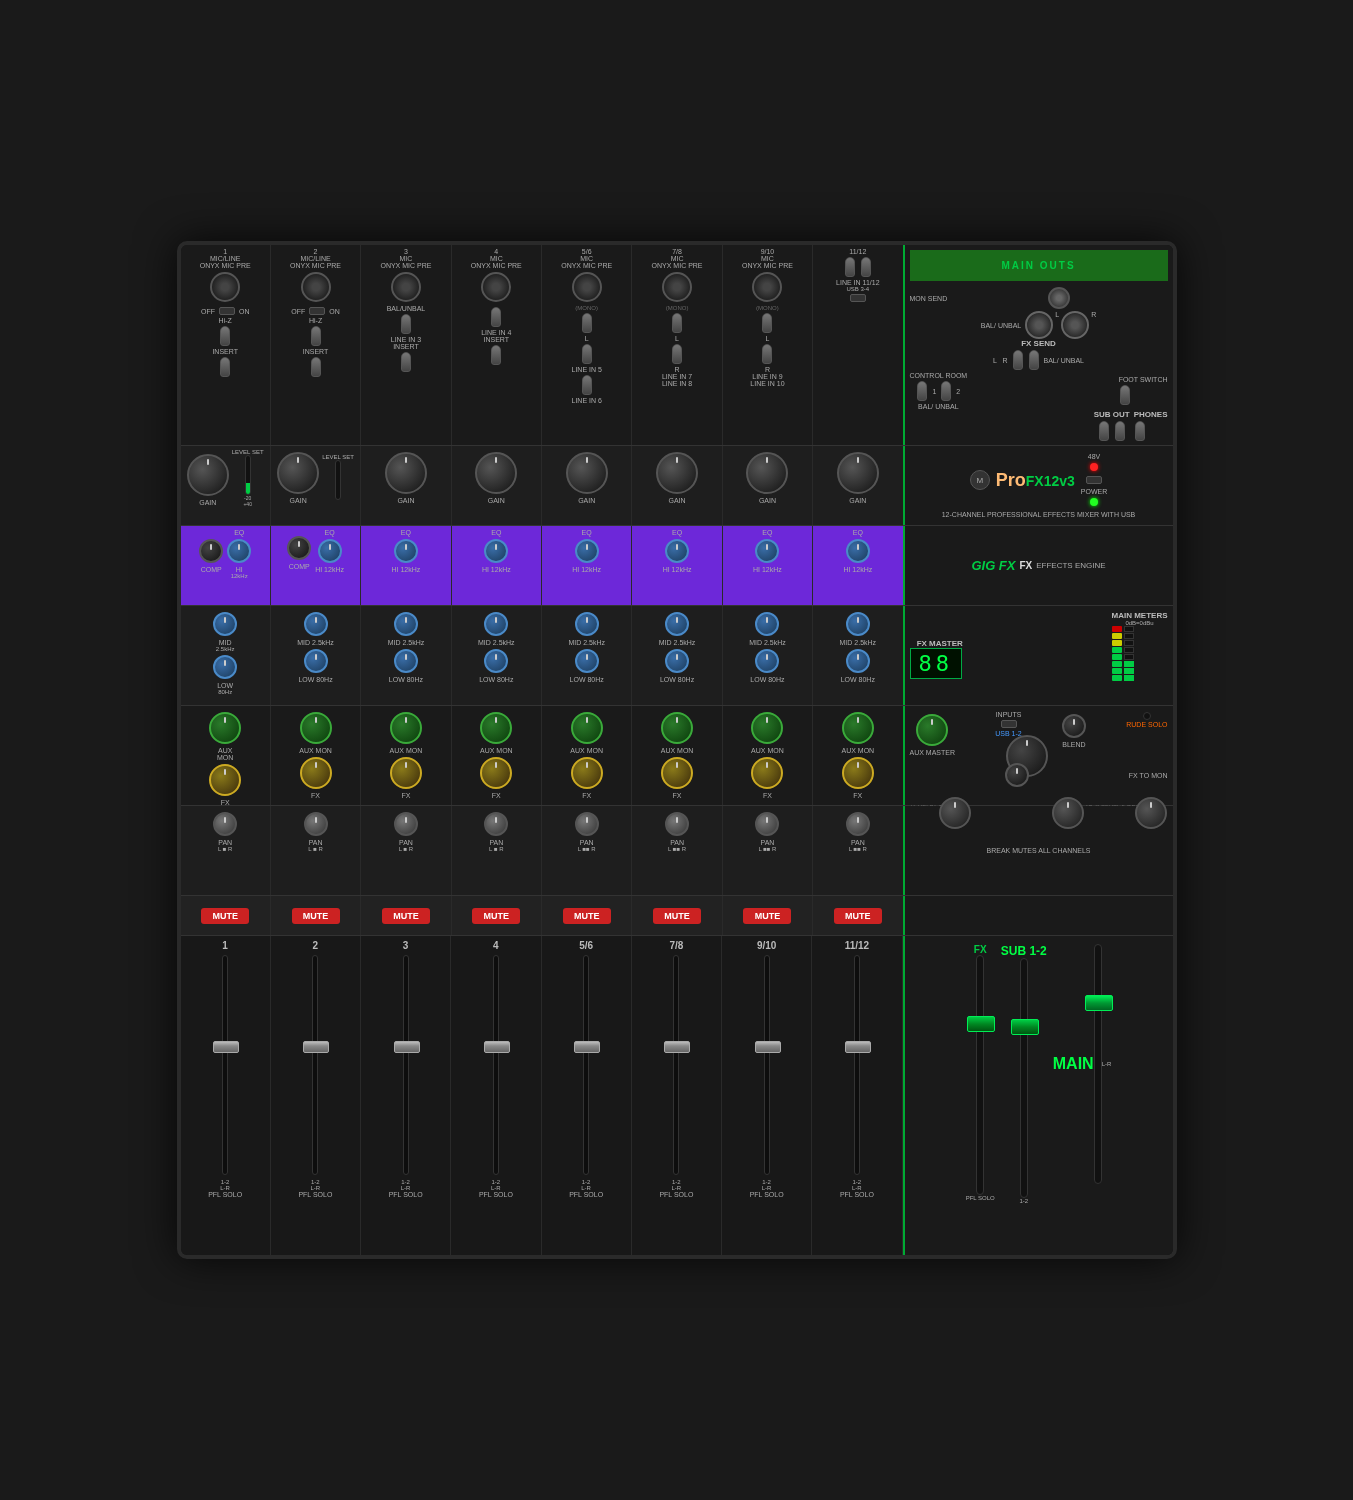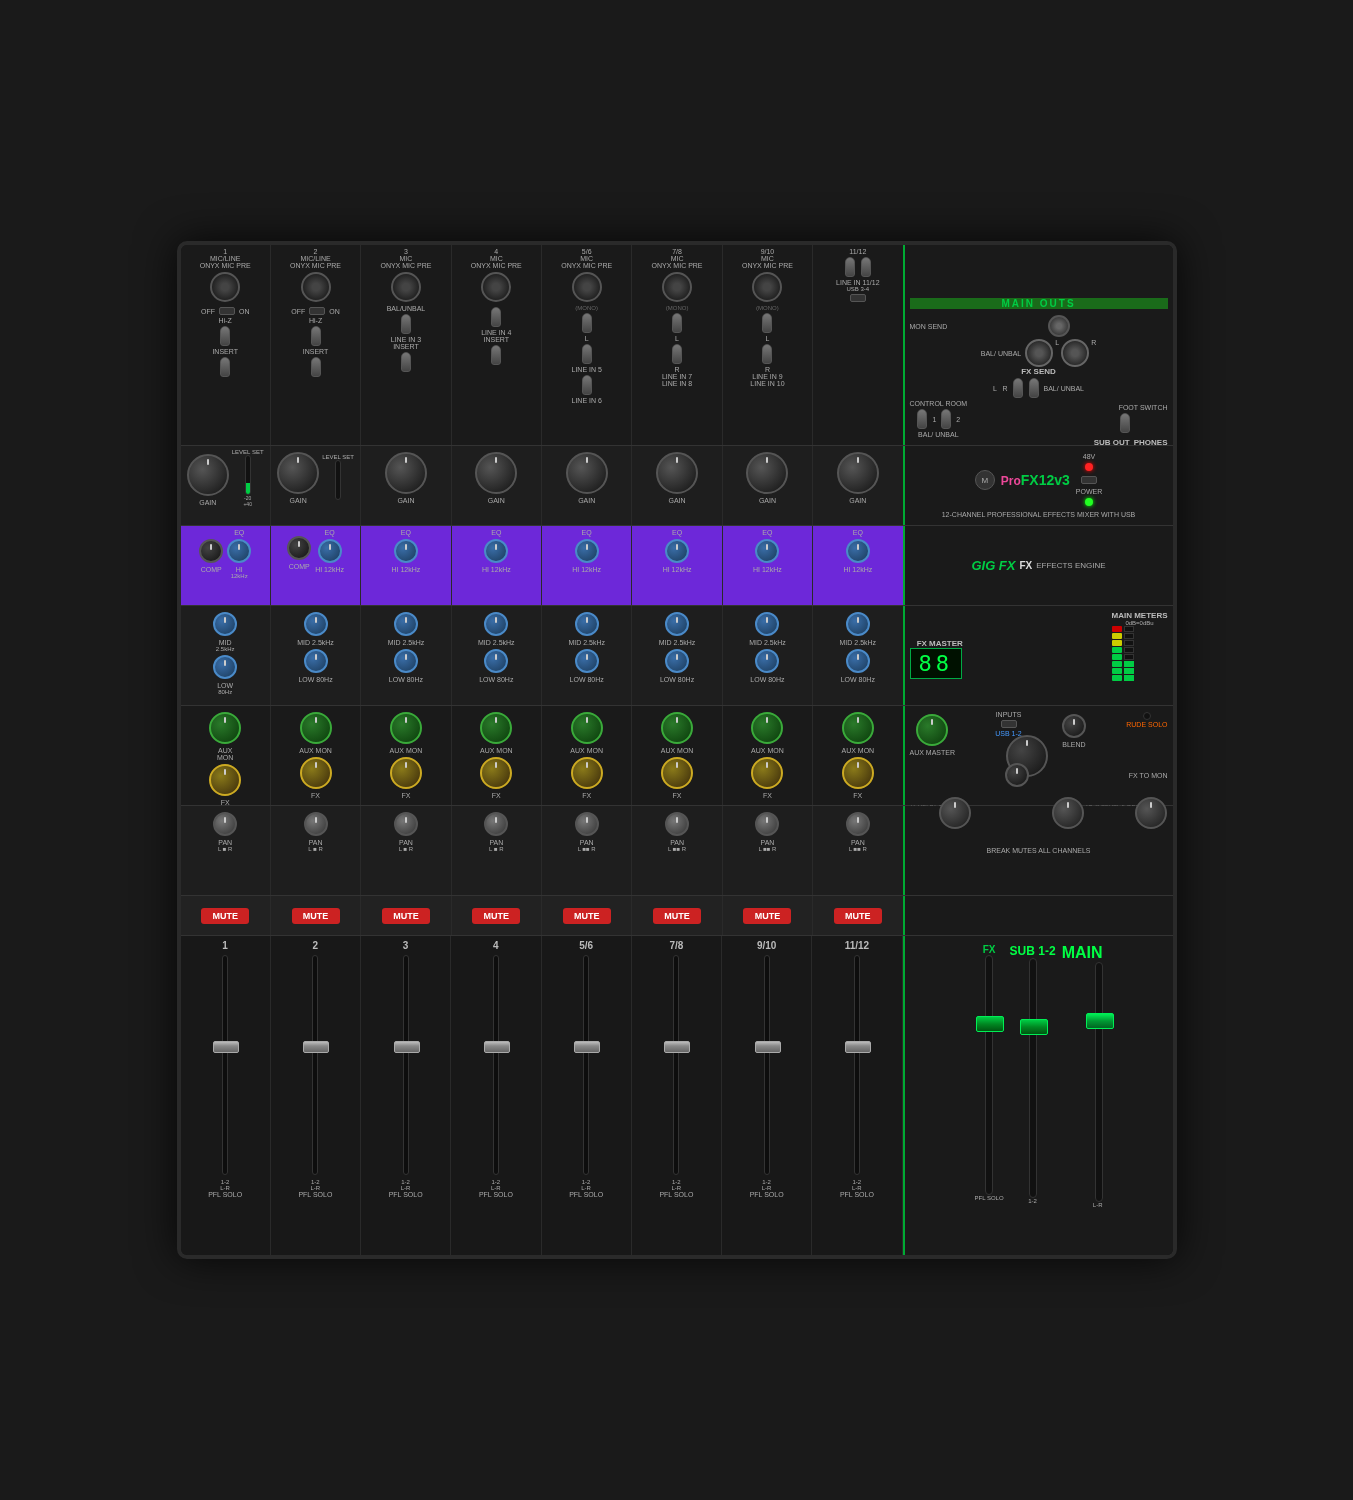--- a/index.html
+++ b/index.html
@@ -348,21 +348,21 @@
         <div class="t">LINE IN 11/12</div>
         <div class="t" style="font-size:6px">USB 3-4</div>
         <div class="connector-row">
           <div class="switch-sm"></div>
         </div>
       </div>
 
     </div>
 
     <div class="right-panel">
-      <div style="background:#1a6b1a;padding:0 4px;margin-bottom:4px;margin-top:48px;">
+      <div style="background:#1a6b1a;padding:10px 4px;margin-bottom:4px;">
         <div class="tg" style="font-size:10px;letter-spacing:2px;">MAIN OUTS</div>
       </div>
 
       <div class="row-flex">
         <div class="t">MON SEND</div>
         <div class="nut"></div>
       </div>
 
       <div class="row-flex">
         <div class="t">BAL/ UNBAL</div>
@@ -487,21 +487,21 @@
         </div>
       </div>
     </div>
 
     <div class="right-panel" style="display:flex;flex-direction:column;justify-content:center;gap:4px;">
       <div class="row-flex" style="gap:6px;">
         <div style="width:20px;height:20px;border-radius:50%;background:#333;border:1px solid #555;display:flex;align-items:center;justify-content:center;">
           <span style="color:#aaa;font-size:8px;">M</span>
         </div>
         <div>
-          <span style="color:#ec4899;font-size:12px;font-weight:bold;">Pro</span><span style="color:#00cc44;font-size:14px;font-weight:bold;text-align:center;">FX12v3</span>
+          <span style="color:#fdba74;font-size:18px;font-weight:bold;">Pro</span><span style="color:#00cc44;font-size:14px;font-weight:bold;text-align:center;">FX12v3</span>
         </div>
         <div style="display:flex;flex-direction:column;align-items:center;gap:2px;">
           <div class="t">48V</div>
           <div class="led-dot led-red"></div>
           <div class="switch-sm"></div>
           <div class="t">POWER</div>
           <div class="led-dot led-green"></div>
         </div>
       </div>
       <div class="t">12-CHANNEL PROFESSIONAL EFFECTS MIXER WITH USB</div>
@@ -987,21 +987,21 @@
       </div>
 
       <div style="display:flex;flex-direction:column;align-items:center;">
         <div style="color:#00ff44;font-size:12px;font-weight:bold;text-align:center;">SUB 1-2</div>
         <div class="master-fader-track">
           <div class="master-fader-handle"></div>
         </div>
         <div class="t" style="font-size:6px;">1-2</div>
       </div>
 
-      <div style="display:flex;flex-direction:column;align-items:flex-end;">
+      <div style="display:flex;flex-direction:row;align-items:center;">
         <div style="color:#00ff44;font-size:16px;font-weight:bold;">MAIN</div>
         <div class="master-fader-track" style="height:240px;">
           <div class="master-fader-handle" style="top:50px;background:linear-gradient(180deg,#00ee55 0%,#009933 50%,#006622 100%);"></div>
         </div>
         <div class="t" style="font-size:6px;">L-R</div>
       </div>
 
     </div>
   </div>
 

